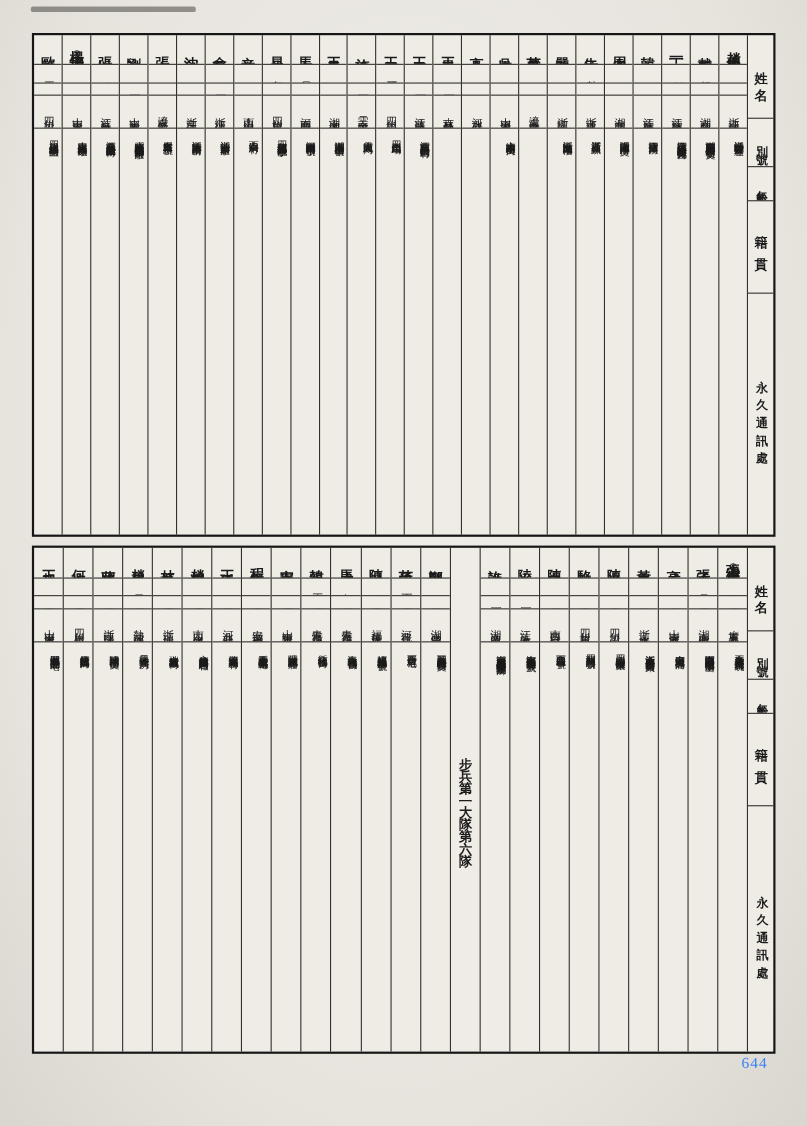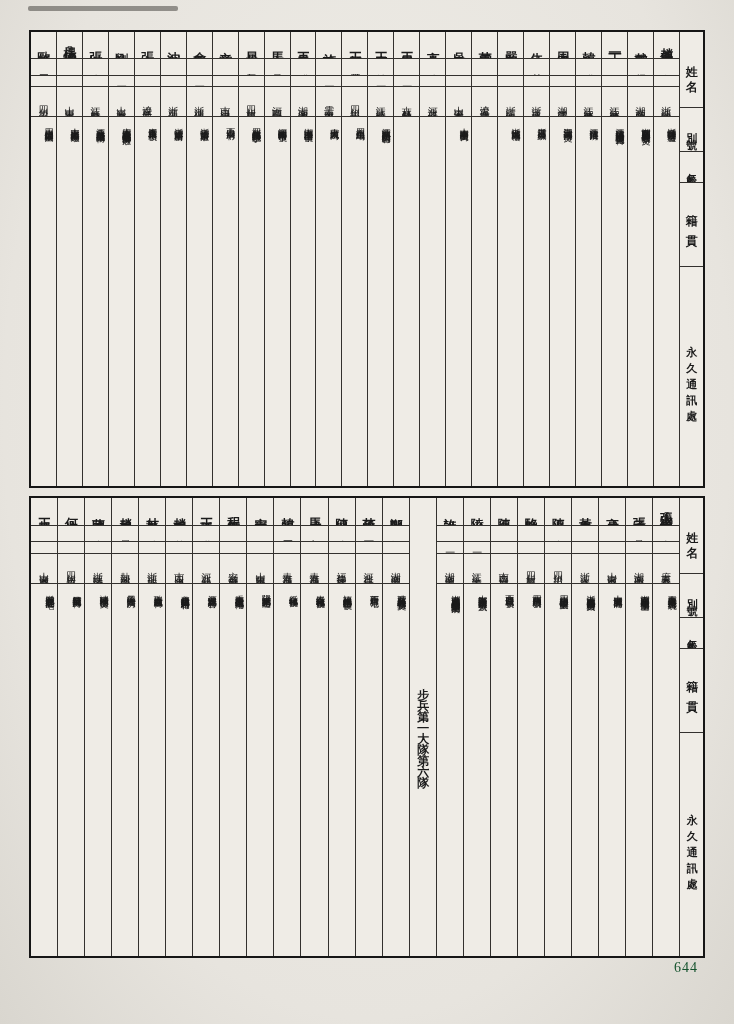--- a/index.html
+++ b/index.html
@@ -33,21 +33,21 @@
   .native-text{font-size:10px;letter-spacing:2px;line-height:13px;}
   .addr-text{font-size:9px;line-height:11.5px;letter-spacing:0.5px;width:100%;height:100%;}
   .divider-col{display:flex;align-items:center;justify-content:center;}
   .divider-label{font-size:12px;font-weight:bold;letter-spacing:11px;}
   .h-label{font-weight:bold;}
   .h-name{font-size:12px;letter-spacing:14px;}
   .h-alias{font-size:11px;letter-spacing:6px;}
   .h-age{font-size:10px;letter-spacing:2px;}
   .h-native{font-size:12px;letter-spacing:20px;}
   .h-addr{font-size:11px;letter-spacing:16px;}
-  .page-num{position:absolute;right:36px;top:960px;font-size:14px;letter-spacing:1px;color:#14532d;}
+  .page-num{position:absolute;right:36px;top:960px;font-size:14px;letter-spacing:1px;color:#3b82f6;}
   .edge-smudge{position:absolute;left:28px;top:6px;width:150px;height:5px;background:#3a3833;opacity:.5;border-radius:2px;}
 </style>
 </head>
 <body>
 
 <div class="edge-smudge"></div>
 
 <div class="block" id="b0">
   <div class="col person-col">
     <div class="cell name-cell">

